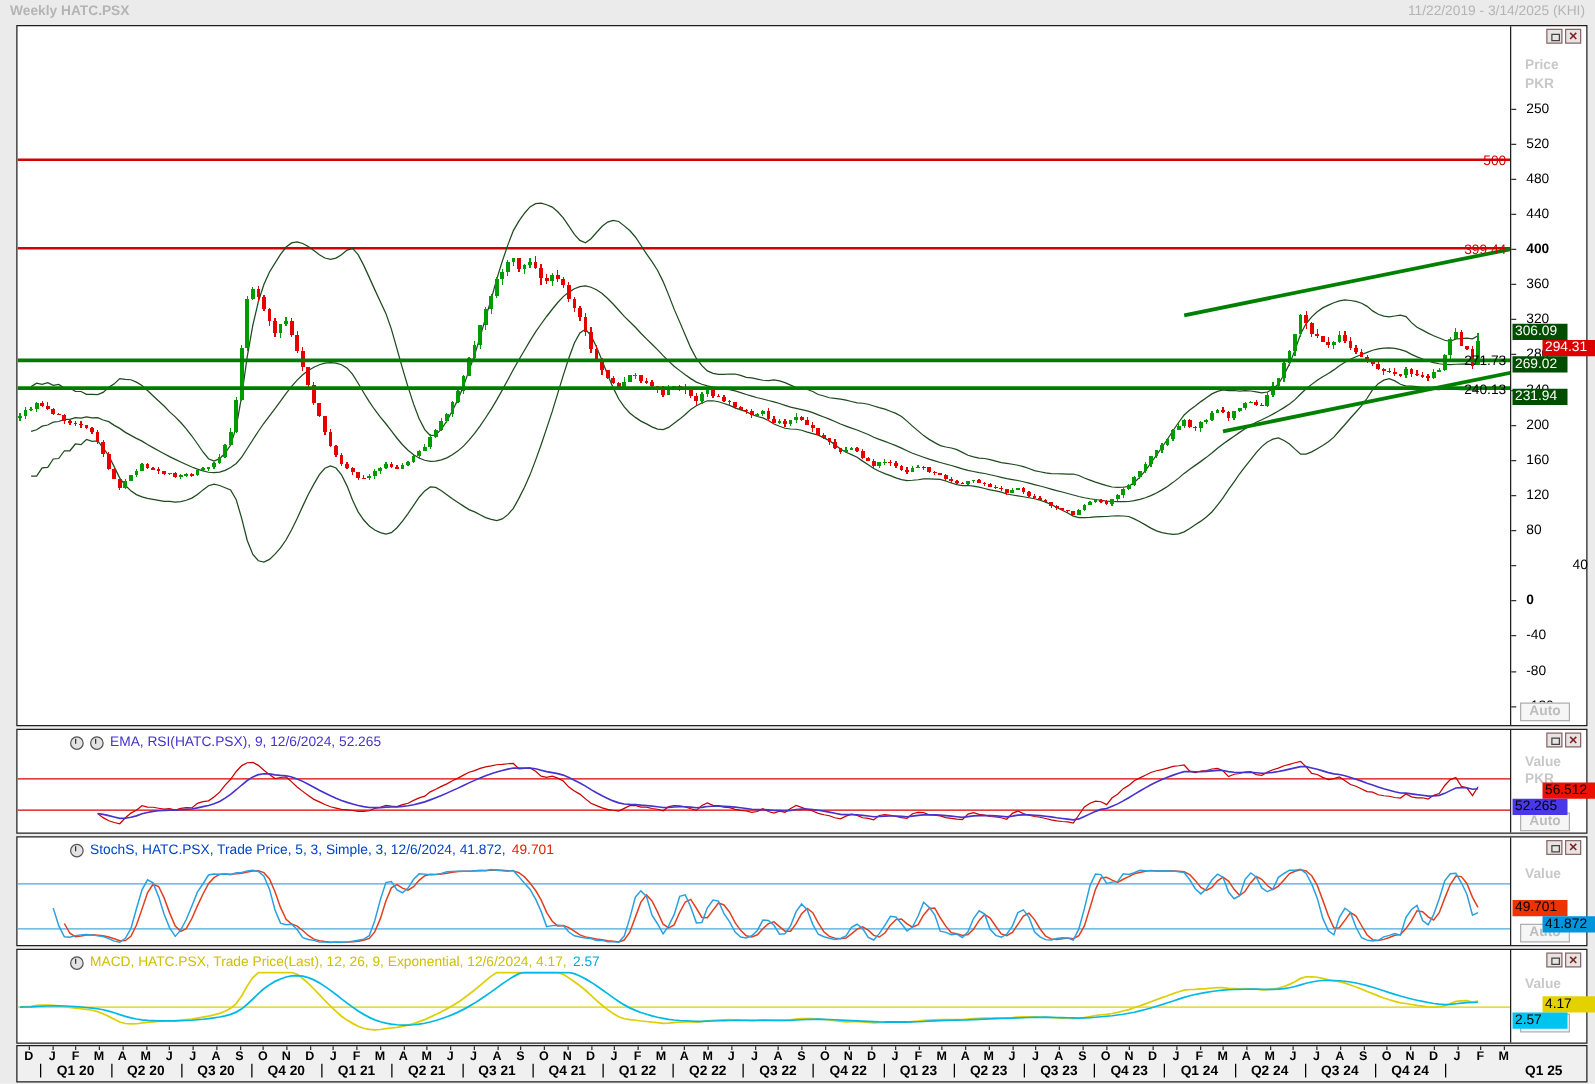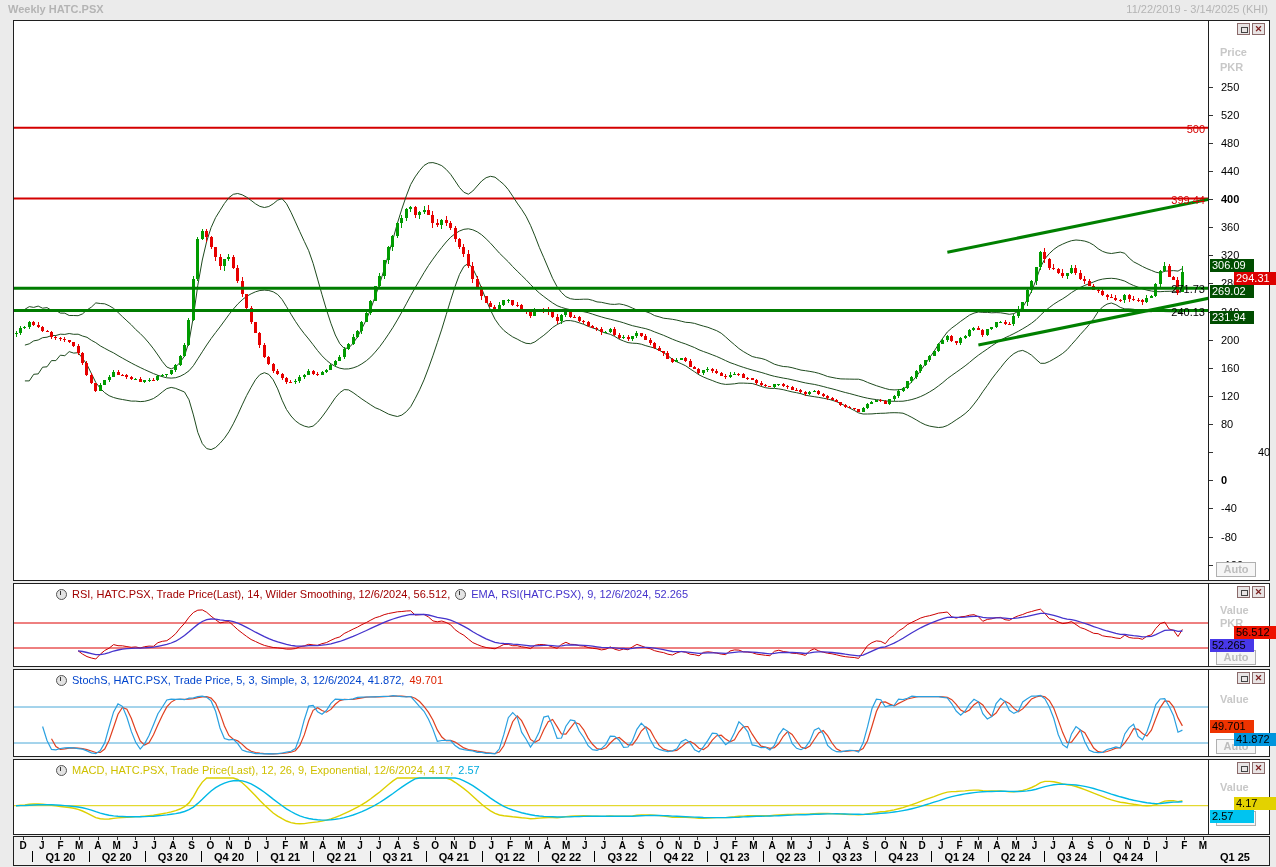--- a/index.html
+++ b/index.html
@@ -649,21 +649,20 @@
     <div class="lline-label" style="top: 284.513px; color: rgb(0, 0, 0);">240.13</div>
     <div class="vbadge" style="top: 237.649px; background: rgb(0, 77, 0); color: rgb(255, 255, 255);">306.09</div>
     <div class="vbadge b" style="top: 250.649px; background: rgb(221, 0, 0); color: rgb(255, 255, 255);">294.31</div>
     <div class="vbadge" style="top: 263.706px; background: rgb(0, 77, 0); color: rgb(255, 255, 255);">269.02</div>
     <div class="vbadge" style="top: 289.769px; background: rgb(0, 77, 0); color: rgb(255, 255, 255);">231.94</div>
   </div>
 
 <div id="pane-rsi" class="pane">
   <div class="legend">
     <span class="ind-icon"></span>
-    <span style="color:#a00000;">RSI, HATC.PSX, Trade Price(Last),  14, Wilder Smoothing,  12/6/2024, 56.512,</span>
     <span class="ind-icon"></span>
     <span style="color:#4433cc;">EMA, RSI(HATC.PSX),  9,  12/6/2024, 52.265</span>
   </div>
   <svg id="svg-rsi" class="plot">
       <line x1="0" x2="1194" y1="22" y2="22" stroke="#dd0000" stroke-width="1"></line>
       <line x1="0" x2="1194" y1="47" y2="47" stroke="#dd0000" stroke-width="1"></line>
       <polyline points="64.1,49.8 68.5,53.1 73.0,55.6 77.4,57.0 81.8,58.0 86.3,53.2 90.7,49.5 95.1,47.2 99.6,43.6 104.0,44.7 108.4,44.8 112.9,45.6 117.3,46.3 121.7,45.9 126.2,47.0 130.6,45.7 135.0,45.1 139.5,45.3 143.9,41.7 148.4,40.3 152.8,39.7 157.2,36.6 161.7,32.7 166.1,27.1 170.5,22.4 175.0,16.2 179.4,11.5 183.8,9.2 188.3,8.9 192.7,11.3 197.1,15.2 201.6,18.7 206.0,21.9 210.4,21.0 214.9,20.6 219.3,24.5 223.7,28.6 228.2,32.1 232.6,35.4 237.1,38.5 241.5,40.5 245.9,42.6 250.4,44.4 254.8,45.5 259.2,46.5 263.7,46.9 268.1,47.4 272.5,48.1 277.0,48.1 281.4,47.6 285.8,45.8 290.3,44.8 294.7,43.3 299.1,43.9 303.6,44.3 308.0,42.7 312.4,41.6 316.9,39.3 321.3,37.3 325.8,35.9 330.2,32.5 334.6,30.4 339.1,28.1 343.5,26.1 347.9,23.6 352.4,21.5 356.8,19.1 361.2,16.8 365.7,15.5 370.1,13.7 374.5,12.5 379.0,11.7 383.4,10.8 387.8,10.5 392.3,10.0 396.7,9.8 401.1,14.0 405.6,13.7 410.0,13.4 414.5,16.0 418.9,19.9 423.3,20.8 427.8,20.0 432.2,21.5 436.6,23.8 441.1,28.7 445.5,31.8 449.9,34.3 454.4,38.1 458.8,41.6 463.2,43.5 467.7,45.3 472.1,46.5 476.5,47.2 481.0,47.8 485.4,45.7 489.8,43.5 494.3,43.4 498.7,44.7 503.2,44.7 507.6,45.8 512.0,46.4 516.5,47.6 520.9,44.3 525.3,43.5 529.8,43.6 534.2,44.5 538.6,46.0 543.1,47.3 547.5,43.4 551.9,41.3 556.4,43.3 560.8,43.5 565.2,44.7 569.7,45.1 574.1,46.5 578.5,47.3 583.0,47.8 587.4,48.9 591.9,48.2 596.3,45.9 600.7,48.2 605.2,49.4 609.6,48.0 614.0,48.8 618.5,45.8 622.9,43.4 627.3,44.9 631.8,46.6 636.2,47.8 640.6,49.7 645.1,50.8 649.5,51.6 653.9,53.2 658.4,54.0 662.8,51.9 667.2,50.4 671.7,51.3 676.1,53.2 680.6,53.7 685.0,54.8 689.4,51.4 693.9,50.8 698.3,51.3 702.7,52.1 707.2,53.1 711.6,53.6 716.0,50.0 720.5,48.9 724.9,49.1 729.3,50.8 733.8,51.1 738.2,51.7 742.6,53.1 747.1,53.7 751.5,54.3 755.9,54.7 760.4,50.3 764.8,49.2 769.3,50.5 773.7,51.1 778.1,52.2 782.6,52.5 787.0,53.2 791.4,54.4 795.9,49.7 800.3,47.8 804.7,49.9 809.2,51.2 813.6,52.2 818.0,52.8 822.5,53.8 826.9,54.9 831.3,55.7 835.8,56.2 840.2,56.5 844.6,57.4 849.1,51.0 853.5,44.6 858.0,41.6 862.4,39.9 866.8,40.4 871.3,42.7 875.7,37.2 880.1,34.4 884.6,29.9 889.0,27.3 893.4,23.6 897.9,21.3 902.3,19.2 906.7,17.0 911.2,15.6 915.6,14.7 920.0,13.5 924.5,12.1 928.9,11.6 933.3,11.0 937.8,15.9 942.2,17.1 946.7,15.8 951.1,15.4 955.5,14.2 960.0,13.7 964.4,15.7 968.8,20.3 973.3,18.4 977.7,17.8 982.1,16.6 986.6,16.4 991.0,18.7 995.4,19.3 999.9,16.7 1004.3,14.8 1008.7,13.5 1013.2,11.6 1017.6,10.5 1022.0,9.2 1026.5,8.2 1030.9,12.5 1035.4,17.7 1039.8,18.6 1044.2,20.9 1048.7,22.6 1053.1,21.9 1057.5,20.6 1062.0,23.6 1066.4,26.6 1070.8,28.0 1075.3,30.2 1079.7,32.3 1084.1,32.7 1088.6,34.8 1093.0,35.6 1097.4,36.0 1101.9,37.0 1106.3,37.5 1110.8,34.2 1115.2,36.5 1119.6,37.2 1124.1,37.2 1128.5,38.3 1132.9,35.2 1137.4,33.8 1141.8,27.4 1146.2,22.7 1150.7,21.1 1155.1,28.0 1159.5,29.3 1164.0,35.5 1168.4,28.4 " stroke="#cc0000" stroke-width="1" fill="none"></polyline>
       <polyline points="64.1,49.8 68.5,50.5 73.0,51.5 77.4,52.6 81.8,53.7 86.3,53.6 90.7,52.8 95.1,51.7 99.6,50.0 104.0,49.0 108.4,48.1 112.9,47.6 117.3,47.4 121.7,47.1 126.2,47.1 130.6,46.8 135.0,46.5 139.5,46.2 143.9,45.3 148.4,44.3 152.8,43.4 157.2,42.0 161.7,40.2 166.1,37.5 170.5,34.5 175.0,30.8 179.4,27.0 183.8,23.4 188.3,20.5 192.7,18.7 197.1,18.0 201.6,18.1 206.0,18.9 210.4,19.3 214.9,19.6 219.3,20.6 223.7,22.2 228.2,24.1 232.6,26.4 237.1,28.8 241.5,31.2 245.9,33.4 250.4,35.6 254.8,37.6 259.2,39.4 263.7,40.9 268.1,42.2 272.5,43.4 277.0,44.3 281.4,45.0 285.8,45.1 290.3,45.1 294.7,44.7 299.1,44.6 303.6,44.5 308.0,44.1 312.4,43.6 316.9,42.8 321.3,41.7 325.8,40.5 330.2,38.9 334.6,37.2 339.1,35.4 343.5,33.5 347.9,31.5 352.4,29.5 356.8,27.4 361.2,25.3 365.7,23.3 370.1,21.4 374.5,19.6 379.0,18.0 383.4,16.6 387.8,15.4 392.3,14.3 396.7,13.4 401.1,13.5 405.6,13.5 410.0,13.5 414.5,14.0 418.9,15.2 423.3,16.3 427.8,17.1 432.2,17.9 436.6,19.1 441.1,21.0 445.5,23.2 449.9,25.4 454.4,27.9 458.8,30.7 463.2,33.2 467.7,35.6 472.1,37.8 476.5,39.7 481.0,41.3 485.4,42.2 489.8,42.5 494.3,42.6 498.7,43.1 503.2,43.4 507.6,43.9 512.0,44.4 516.5,45.0 520.9,44.9 525.3,44.6 529.8,44.4 534.2,44.4 538.6,44.7 543.1,45.2 547.5,44.9 551.9,44.2 556.4,44.0 560.8,43.9 565.2,44.1 569.7,44.3 574.1,44.7 578.5,45.2 583.0,45.8 587.4,46.4 591.9,46.7 596.3,46.6 600.7,46.9 605.2,47.4 609.6,47.5 614.0,47.8 618.5,47.4 622.9,46.6 627.3,46.3 631.8,46.3 636.2,46.6 640.6,47.2 645.1,47.9 649.5,48.7 653.9,49.6 658.4,50.5 662.8,50.7 667.2,50.7 671.7,50.8 676.1,51.3 680.6,51.8 685.0,52.4 689.4,52.2 693.9,51.9 698.3,51.8 702.7,51.8 707.2,52.1 711.6,52.4 716.0,51.9 720.5,51.3 724.9,50.9 729.3,50.9 733.8,50.9 738.2,51.1 742.6,51.5 747.1,51.9 751.5,52.4 755.9,52.9 760.4,52.3 764.8,51.7 769.3,51.5 773.7,51.4 778.1,51.5 782.6,51.7 787.0,52.0 791.4,52.5 795.9,51.9 800.3,51.1 804.7,50.9 809.2,50.9 813.6,51.2 818.0,51.5 822.5,52.0 826.9,52.5 831.3,53.2 835.8,53.8 840.2,54.3 844.6,54.9 849.1,54.1 853.5,52.2 858.0,50.1 862.4,48.1 866.8,46.5 871.3,45.8 875.7,44.0 880.1,42.1 884.6,39.7 889.0,37.2 893.4,34.5 897.9,31.8 902.3,29.3 906.7,26.8 911.2,24.6 915.6,22.6 920.0,20.8 924.5,19.1 928.9,17.6 933.3,16.3 937.8,16.2 942.2,16.4 946.7,16.3 951.1,16.1 955.5,15.7 960.0,15.3 964.4,15.4 968.8,16.3 973.3,16.8 977.7,17.0 982.1,16.9 986.6,16.8 991.0,17.2 995.4,17.6 999.9,17.4 1004.3,16.9 1008.7,16.2 1013.2,15.3 1017.6,14.3 1022.0,13.3 1026.5,12.3 1030.9,12.3 1035.4,13.4 1039.8,14.4 1044.2,15.7 1048.7,17.1 1053.1,18.1 1057.5,18.6 1062.0,19.6 1066.4,21.0 1070.8,22.4 1075.3,23.9 1079.7,25.6 1084.1,27.0 1088.6,28.6 1093.0,30.0 1097.4,31.2 1101.9,32.4 1106.3,33.4 1110.8,33.5 1115.2,34.1 1119.6,34.7 1124.1,35.2 1128.5,35.9 1132.9,35.7 1137.4,35.3 1141.8,33.7 1146.2,31.5 1150.7,29.4 1155.1,29.1 1159.5,29.2 1164.0,30.4 1168.4,30.0 " stroke="#4433cc" stroke-width="1.3" fill="none"></polyline>
     </svg>
   <div class="axis-line"></div>

